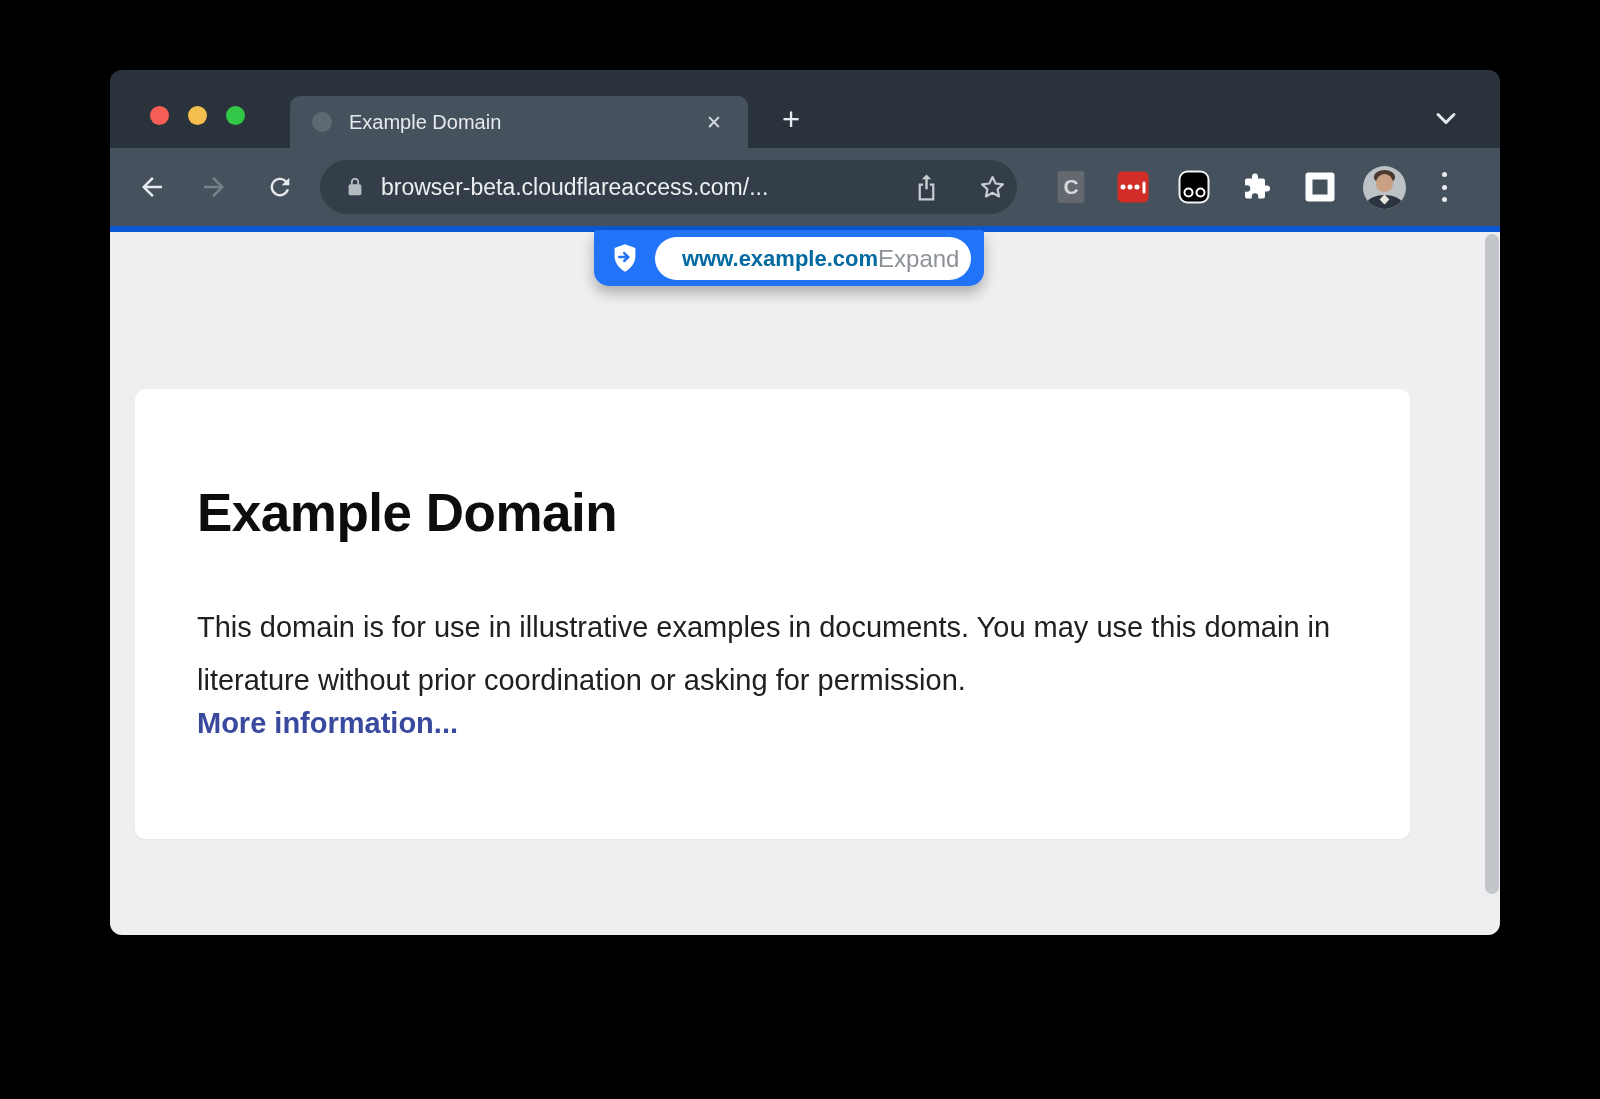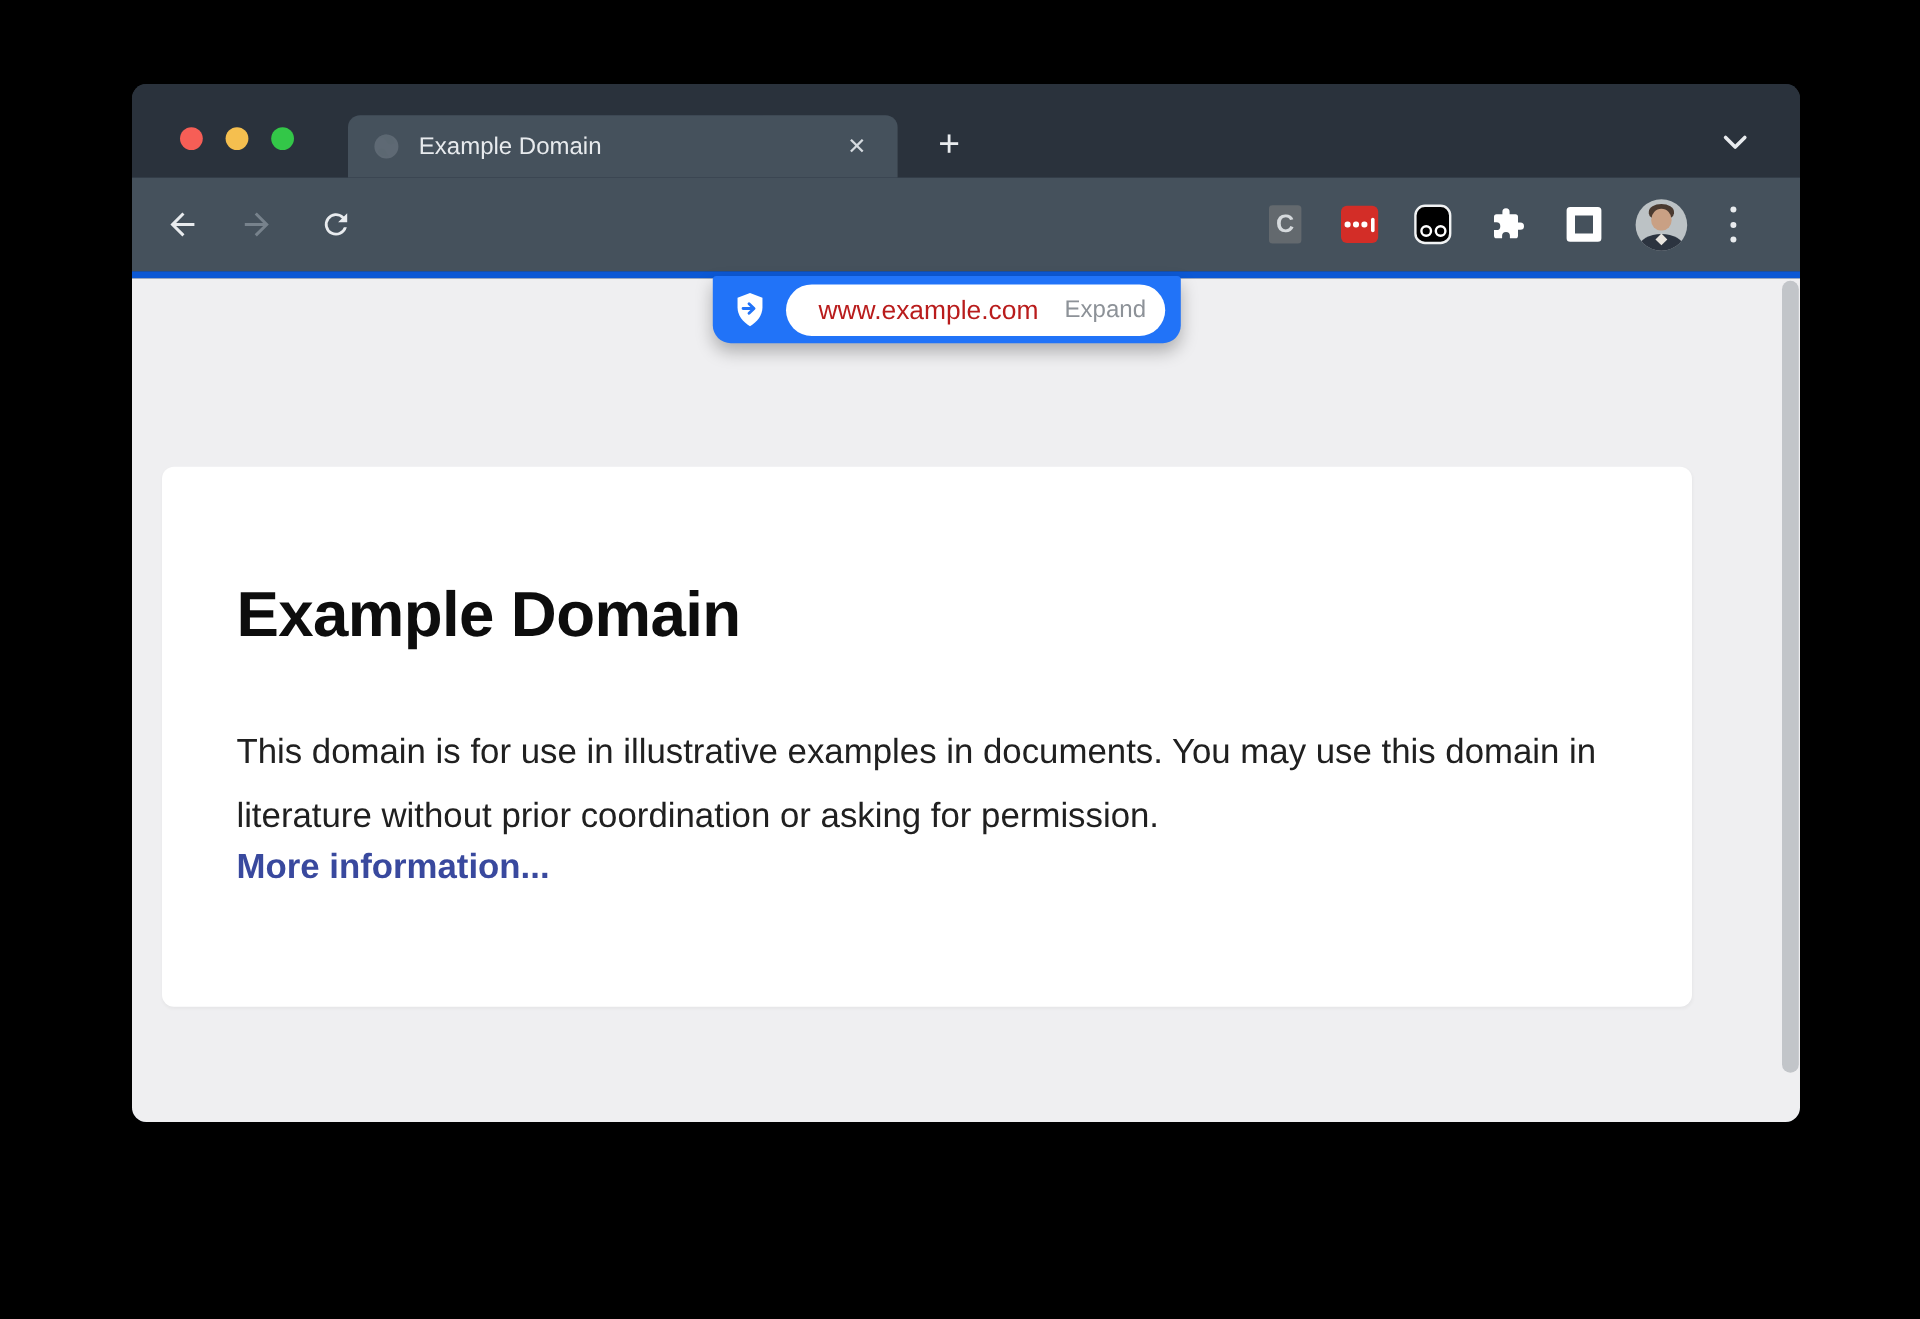--- a/index.html
+++ b/index.html
@@ -89,22 +89,22 @@
   
   .content { position:relative; height:703px; background:var(--page-bg); }
 
   .banner { position:absolute; left:484px; top:-2px; width:390px; height:56px;
     background:var(--banner-blue); border-radius:3px 3px 15px 15px;
     box-shadow:0 7px 14px rgba(0,0,0,.28); display:flex; align-items:center; z-index:5; }
   .banner .shield { margin-left:17px; flex:0 0 auto; }
   .banner .hostpill { position:absolute; left:61px; top:7px; width:316px; height:43px;
     background:#fff; border-radius:22px; display:flex; align-items:center;
     padding:0 16px 0 27px; }
-  .hostpill .host { font-size:22px; color:#b91c1c; }
-  .hostpill .expand { margin-left:auto; font-size:20px; color:#8d9298; cursor:pointer; }
+  .hostpill .host { font-size:22px; color:#0369a1;font-weight:bold; }
+  .hostpill .expand { margin-left:auto; font-size:24px; color:#8d9298; cursor:pointer; }
 
   .card { position:absolute; left:25px; top:157px; width:1275px; height:450px;
     background:var(--card-bg); border-radius:10px; box-shadow:0 1px 3px rgba(0,0,0,.04); }
   .card h1 { position:absolute; left:62px; top:92px; font-size:53px; font-weight:700;
     color:var(--heading-color); letter-spacing:-.5px; line-height:1.2; }
   .card p { position:absolute; left:62px; top:212px; width:1155px; font-size:29px;
     line-height:53px; color:var(--body-color); }
   .card a { position:absolute; left:62px; top:318px; font-size:29px;
     color:var(--link-color); text-decoration:none; cursor:pointer;font-weight:bold; }
 
@@ -153,20 +153,37 @@
       <svg width="30" height="30" viewBox="0 0 24 24">
           <path d="M4 13h12.2l-5.6 5.6L12 20l8-8-8-8-1.4 1.4 5.6 5.6H4z" fill="#77828c"></path>
         </svg>
     </div>
     <div class="navbtn reload">
       <svg width="28" height="28" viewBox="0 0 24 24">
           <path d="M17.65 6.35A8 8 0 1 0 19.73 14h-2.08a6 6 0 1 1-1.41-6.24L13.5 10.5H20V4z" fill="#e8ebee"></path>
         </svg>
     </div>
 
+    <div class="urlfield">
+      <svg class="lock" width="22" height="24" viewBox="0 0 24 24">
+        <path d="M12 2a4.5 4.5 0 0 0-4.5 4.5V9H7a2 2 0 0 0-2 2v8a2 2 0 0 0 2 2h10a2 2 0 0 0 2-2v-8a2 2 0 0 0-2-2h-.5V6.5A4.5 4.5 0 0 0 12 2zm-2.5 7V6.5a2.5 2.5 0 1 1 5 0V9h-5z" fill="#b3bac0"></path>
+      </svg>
+      <span class="url">browser-beta.cloudflareaccess.com/...</span>
+      <div class="share">
+        <svg width="27" height="30" viewBox="0 0 24 26">
+          <path d="M12 1l4.2 4.2h-3.1V14h-2.2V5.2H7.8z" fill="#c7ccd1"></path>
+          <path d="M5 9h4v2H7v11h10V11h-2V9h4v15H5z" fill="#c7ccd1"></path>
+        </svg>
+      </div>
+      <div class="star">
+        <svg width="29" height="29" viewBox="0 0 24 24">
+          <path d="M12 3.2l2.6 5.5 6 .7-4.4 4.1 1.2 5.9-5.4-3-5.4 3 1.2-5.9-4.4-4.1 6-.7z" fill="none" stroke="#c7ccd1" stroke-width="1.8" stroke-linejoin="round"></path>
+        </svg>
+      </div>
+    </div>
 
     <div class="ext ext-c">C</div>
 
     <div class="ext ext-lastpass">
       <span class="pdot"></span>
         <span class="pdot"></span>
         <span class="pdot"></span>
         <span class="pbar"></span>
     </div>
 

